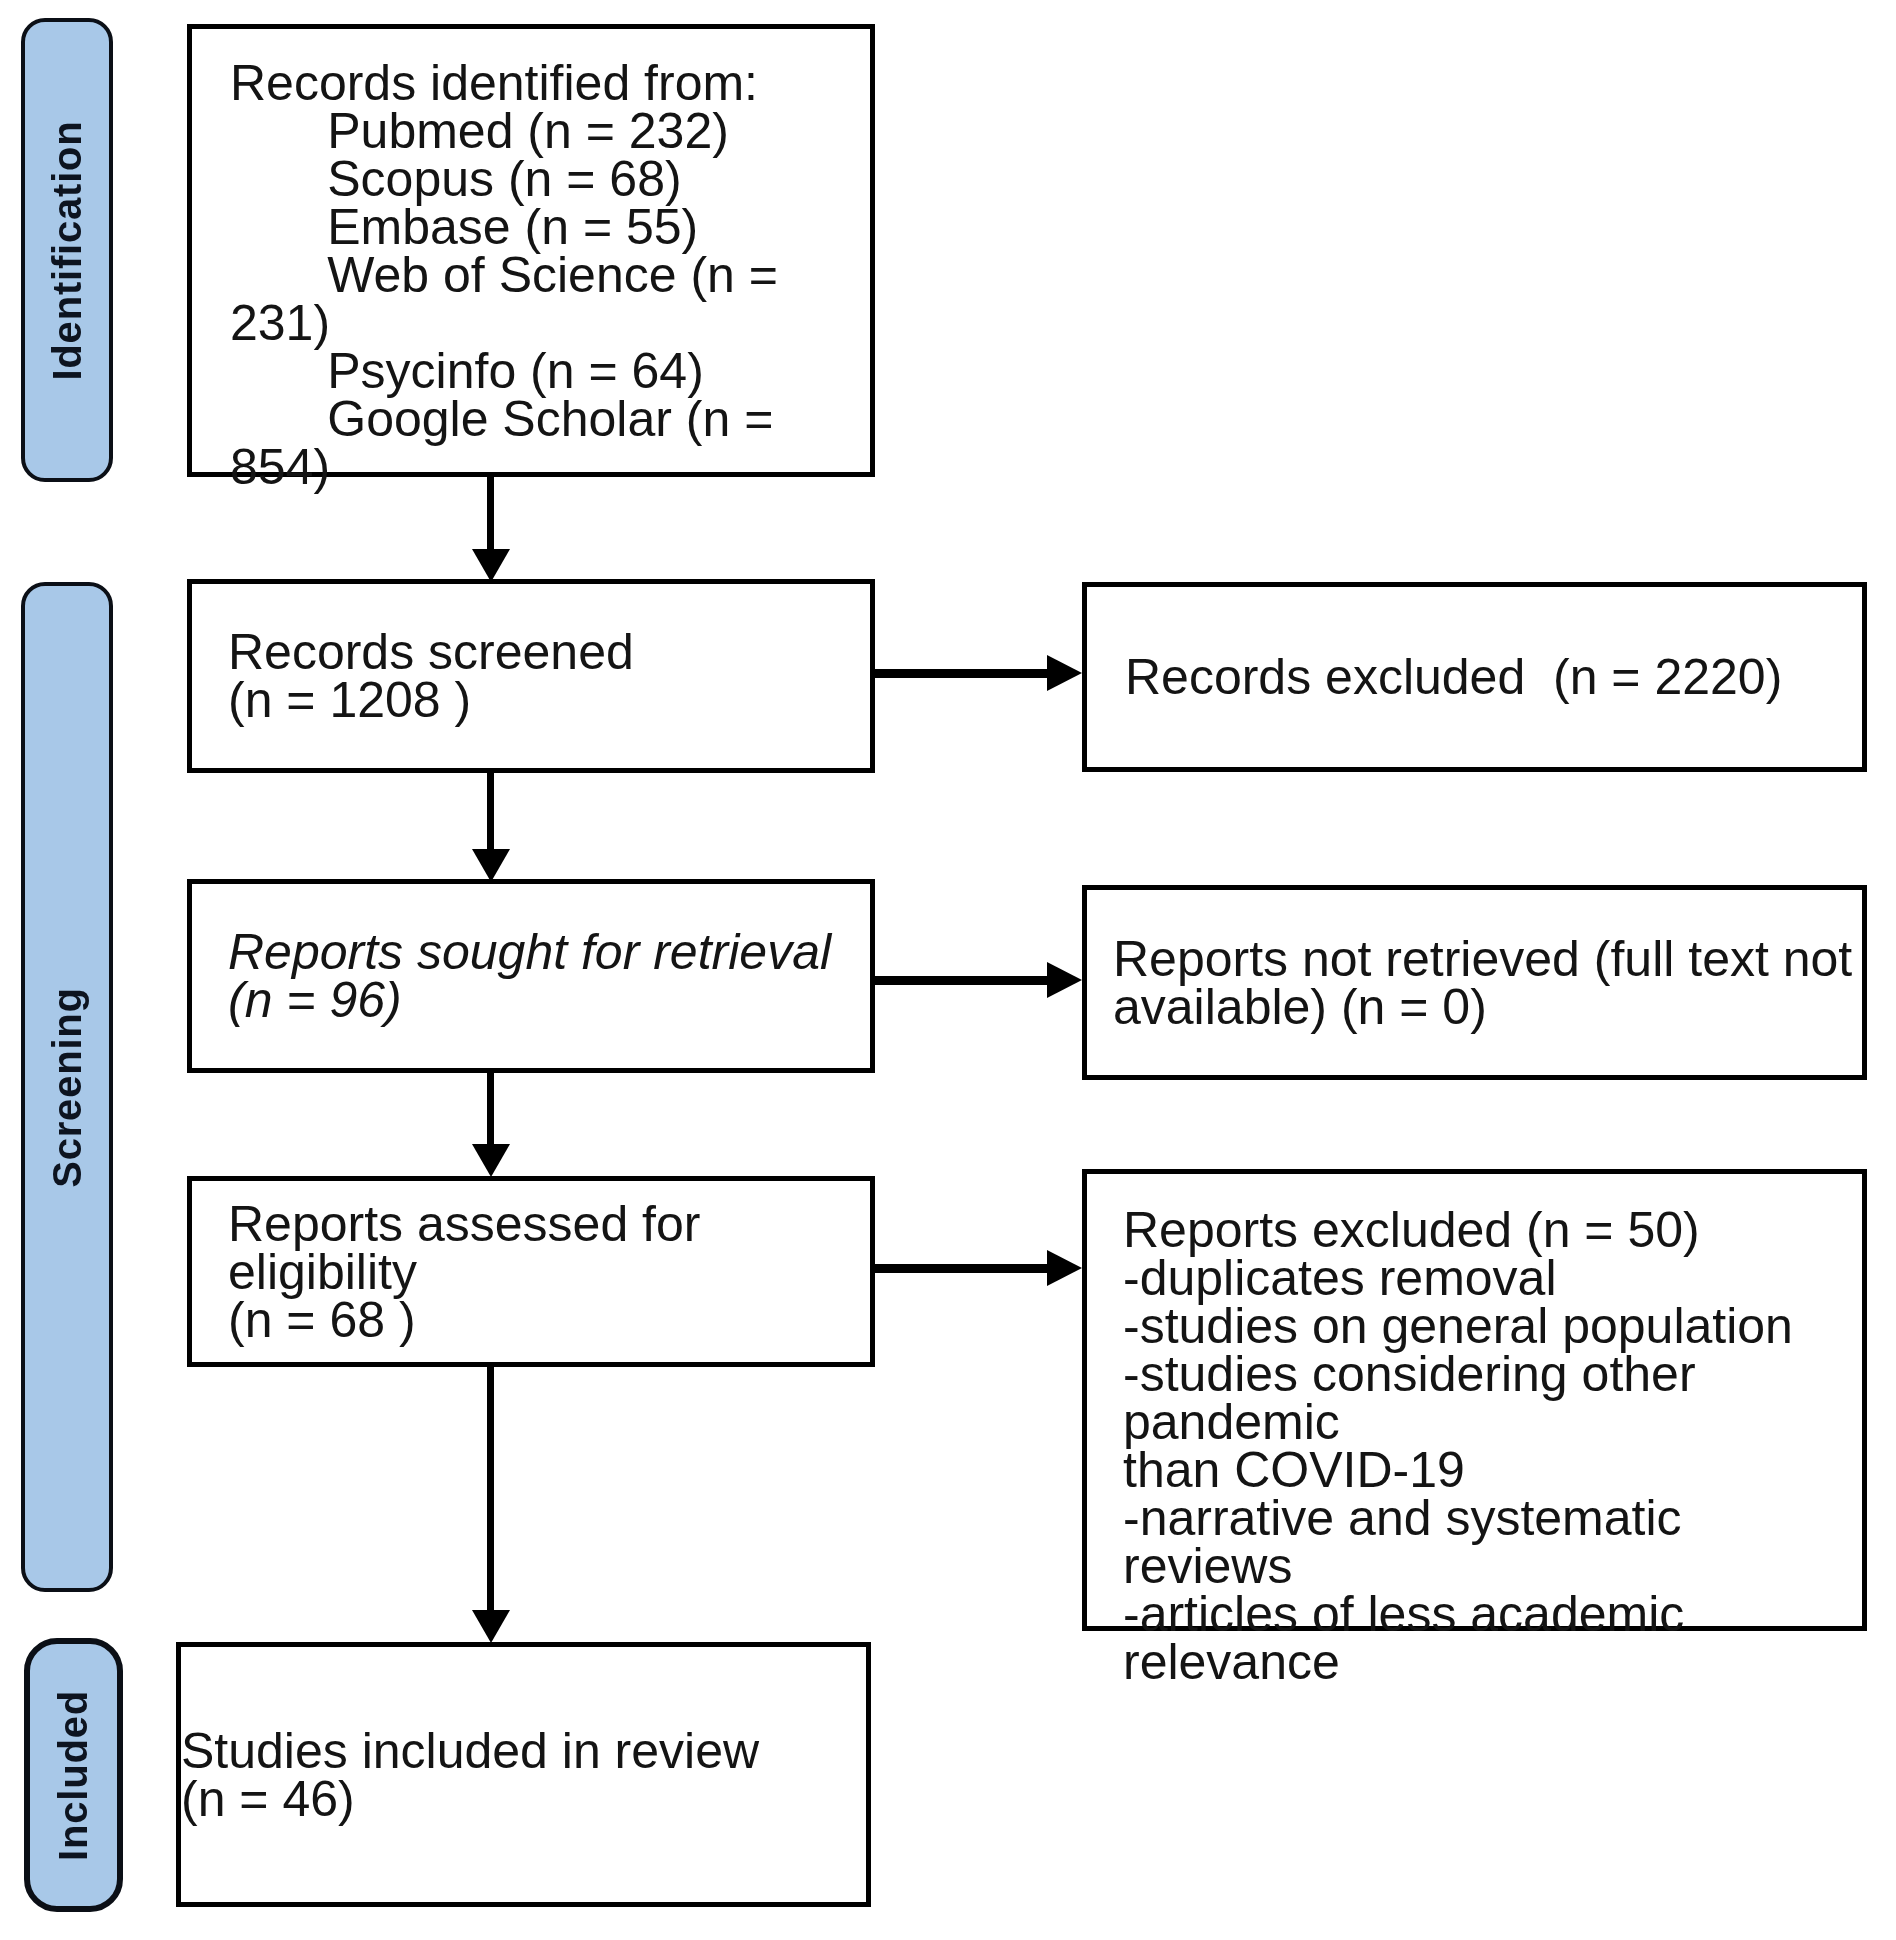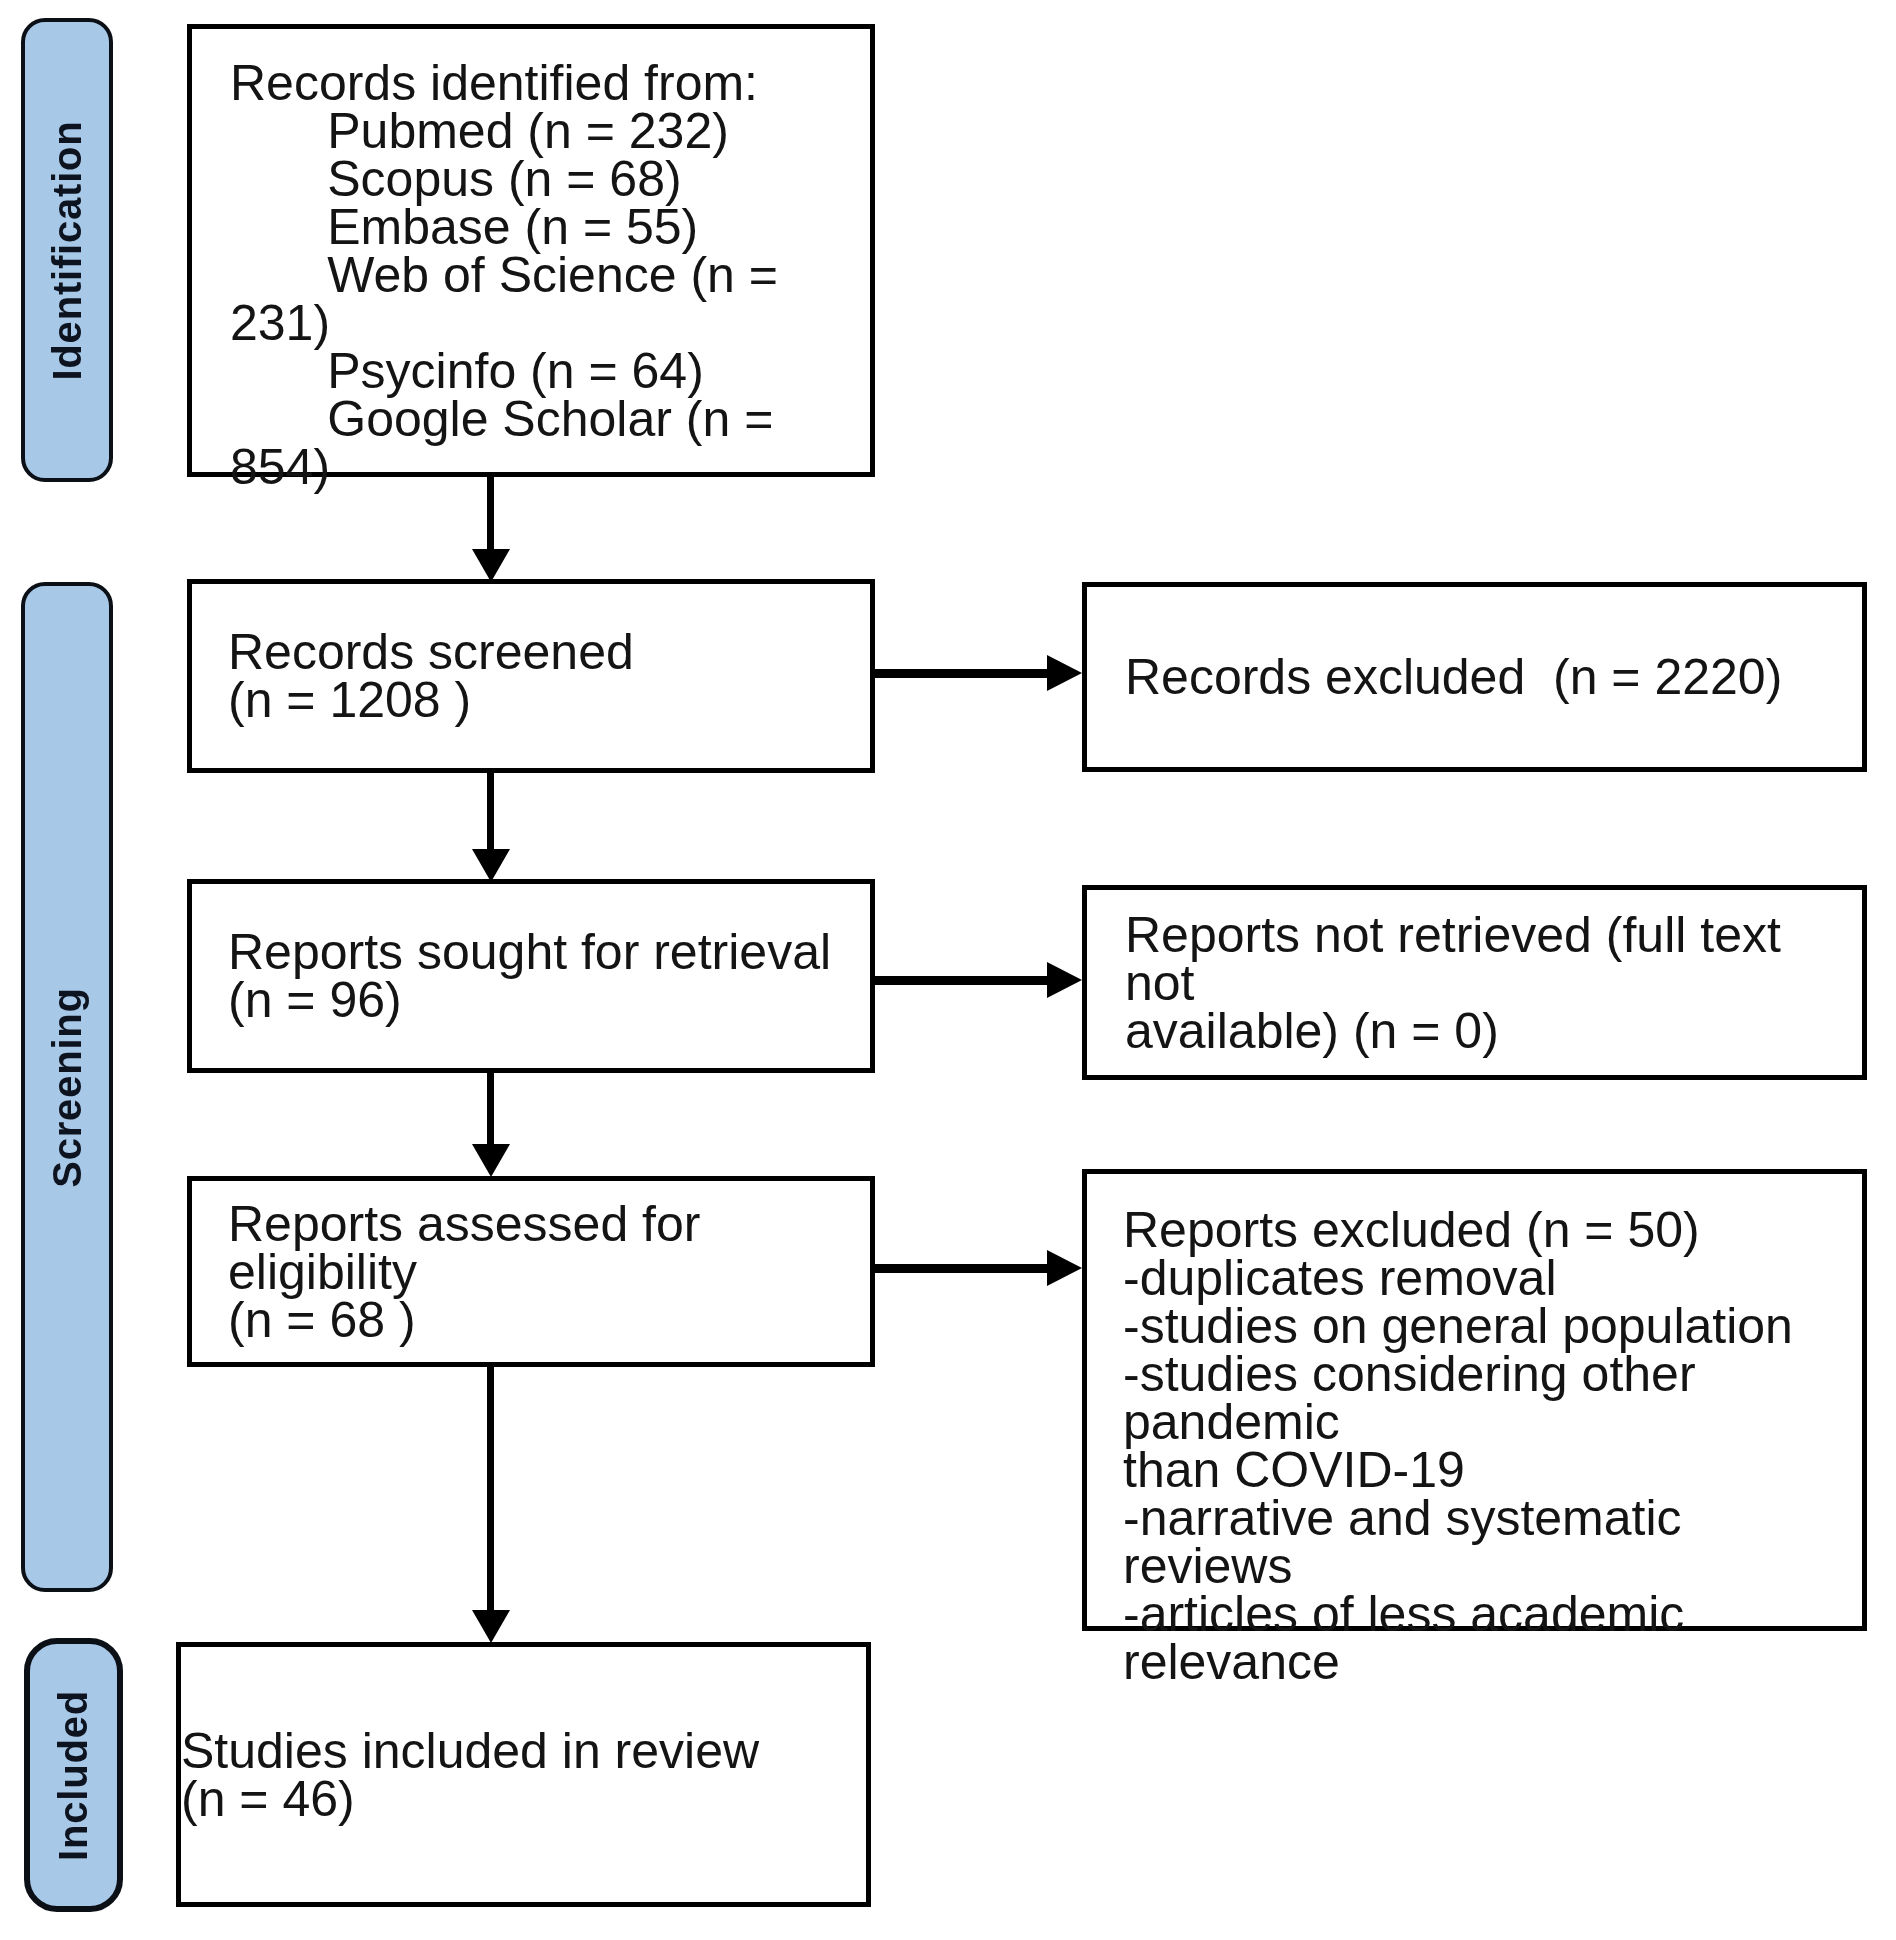--- a/index.html
+++ b/index.html
@@ -39,26 +39,26 @@
     border-top:18px solid transparent; border-bottom:18px solid transparent;
     border-left:35px solid #000;
   }
   
   #stage-identification { left:21.3px;  top:18px;   width:92px; height:464px; }
   #stage-screening      { left:21.3px;  top:582px;  width:92px; height:1010px; }
   #stage-included       { left:24px;  top:1638px; width:99px; height:274px; border-width:6.3px; border-radius:33px; }
 
   #box-identified { left:187px; top:24px;   width:688px; height:453px; padding:30px 16px 0 38px; }
   #box-screened   { left:187px; top:579px;  width:688px; height:194px; padding-left:36px; }
-  #box-sought     { left:187px; top:879px; width:688px; height:194px; padding-left:36px; }
+  #box-sought     { left:187px; top:879px; width:688px; height:194px; padding-left:36px;font-style:italic; }
   #box-assessed   { left:187px; top:1176px; width:688px; height:191px; padding-left:36px; }
   #box-included   { left:176px; top:1642px; width:695px; height:265px; }
 
   #box-records-excluded { left:1082px; top:582px;  width:785px; height:190px; padding-left:38px; }
-  #box-not-retrieved    { left:1082px; top:885px; width:785px; height:195px; padding-left:38px; }
+  #box-not-retrieved    { left:1082px; top:885px; width:785px; height:195px; padding-left:26px; }
   #box-reports-excluded { left:1082px; top:1169px; width:785px; height:462px; padding:32px 30px 0 36px; }
 
   #arrow-down-1 { left:487px; top:474px;  height:75px;  }
   #arrow-down-2 { left:487px; top:770px;  height:79px; }
   #arrow-down-3 { left:487px; top:1070px; height:74px;  }
   #arrow-down-4 { left:487px; top:1367px; height:243px; }
 
   #arrow-right-1 { left:875px; top:669px;  width:172px; }
   #arrow-right-2 { left:875px; top:976px; width:172px; }
   #arrow-right-3 { left:875px; top:1264px; width:172px; }

